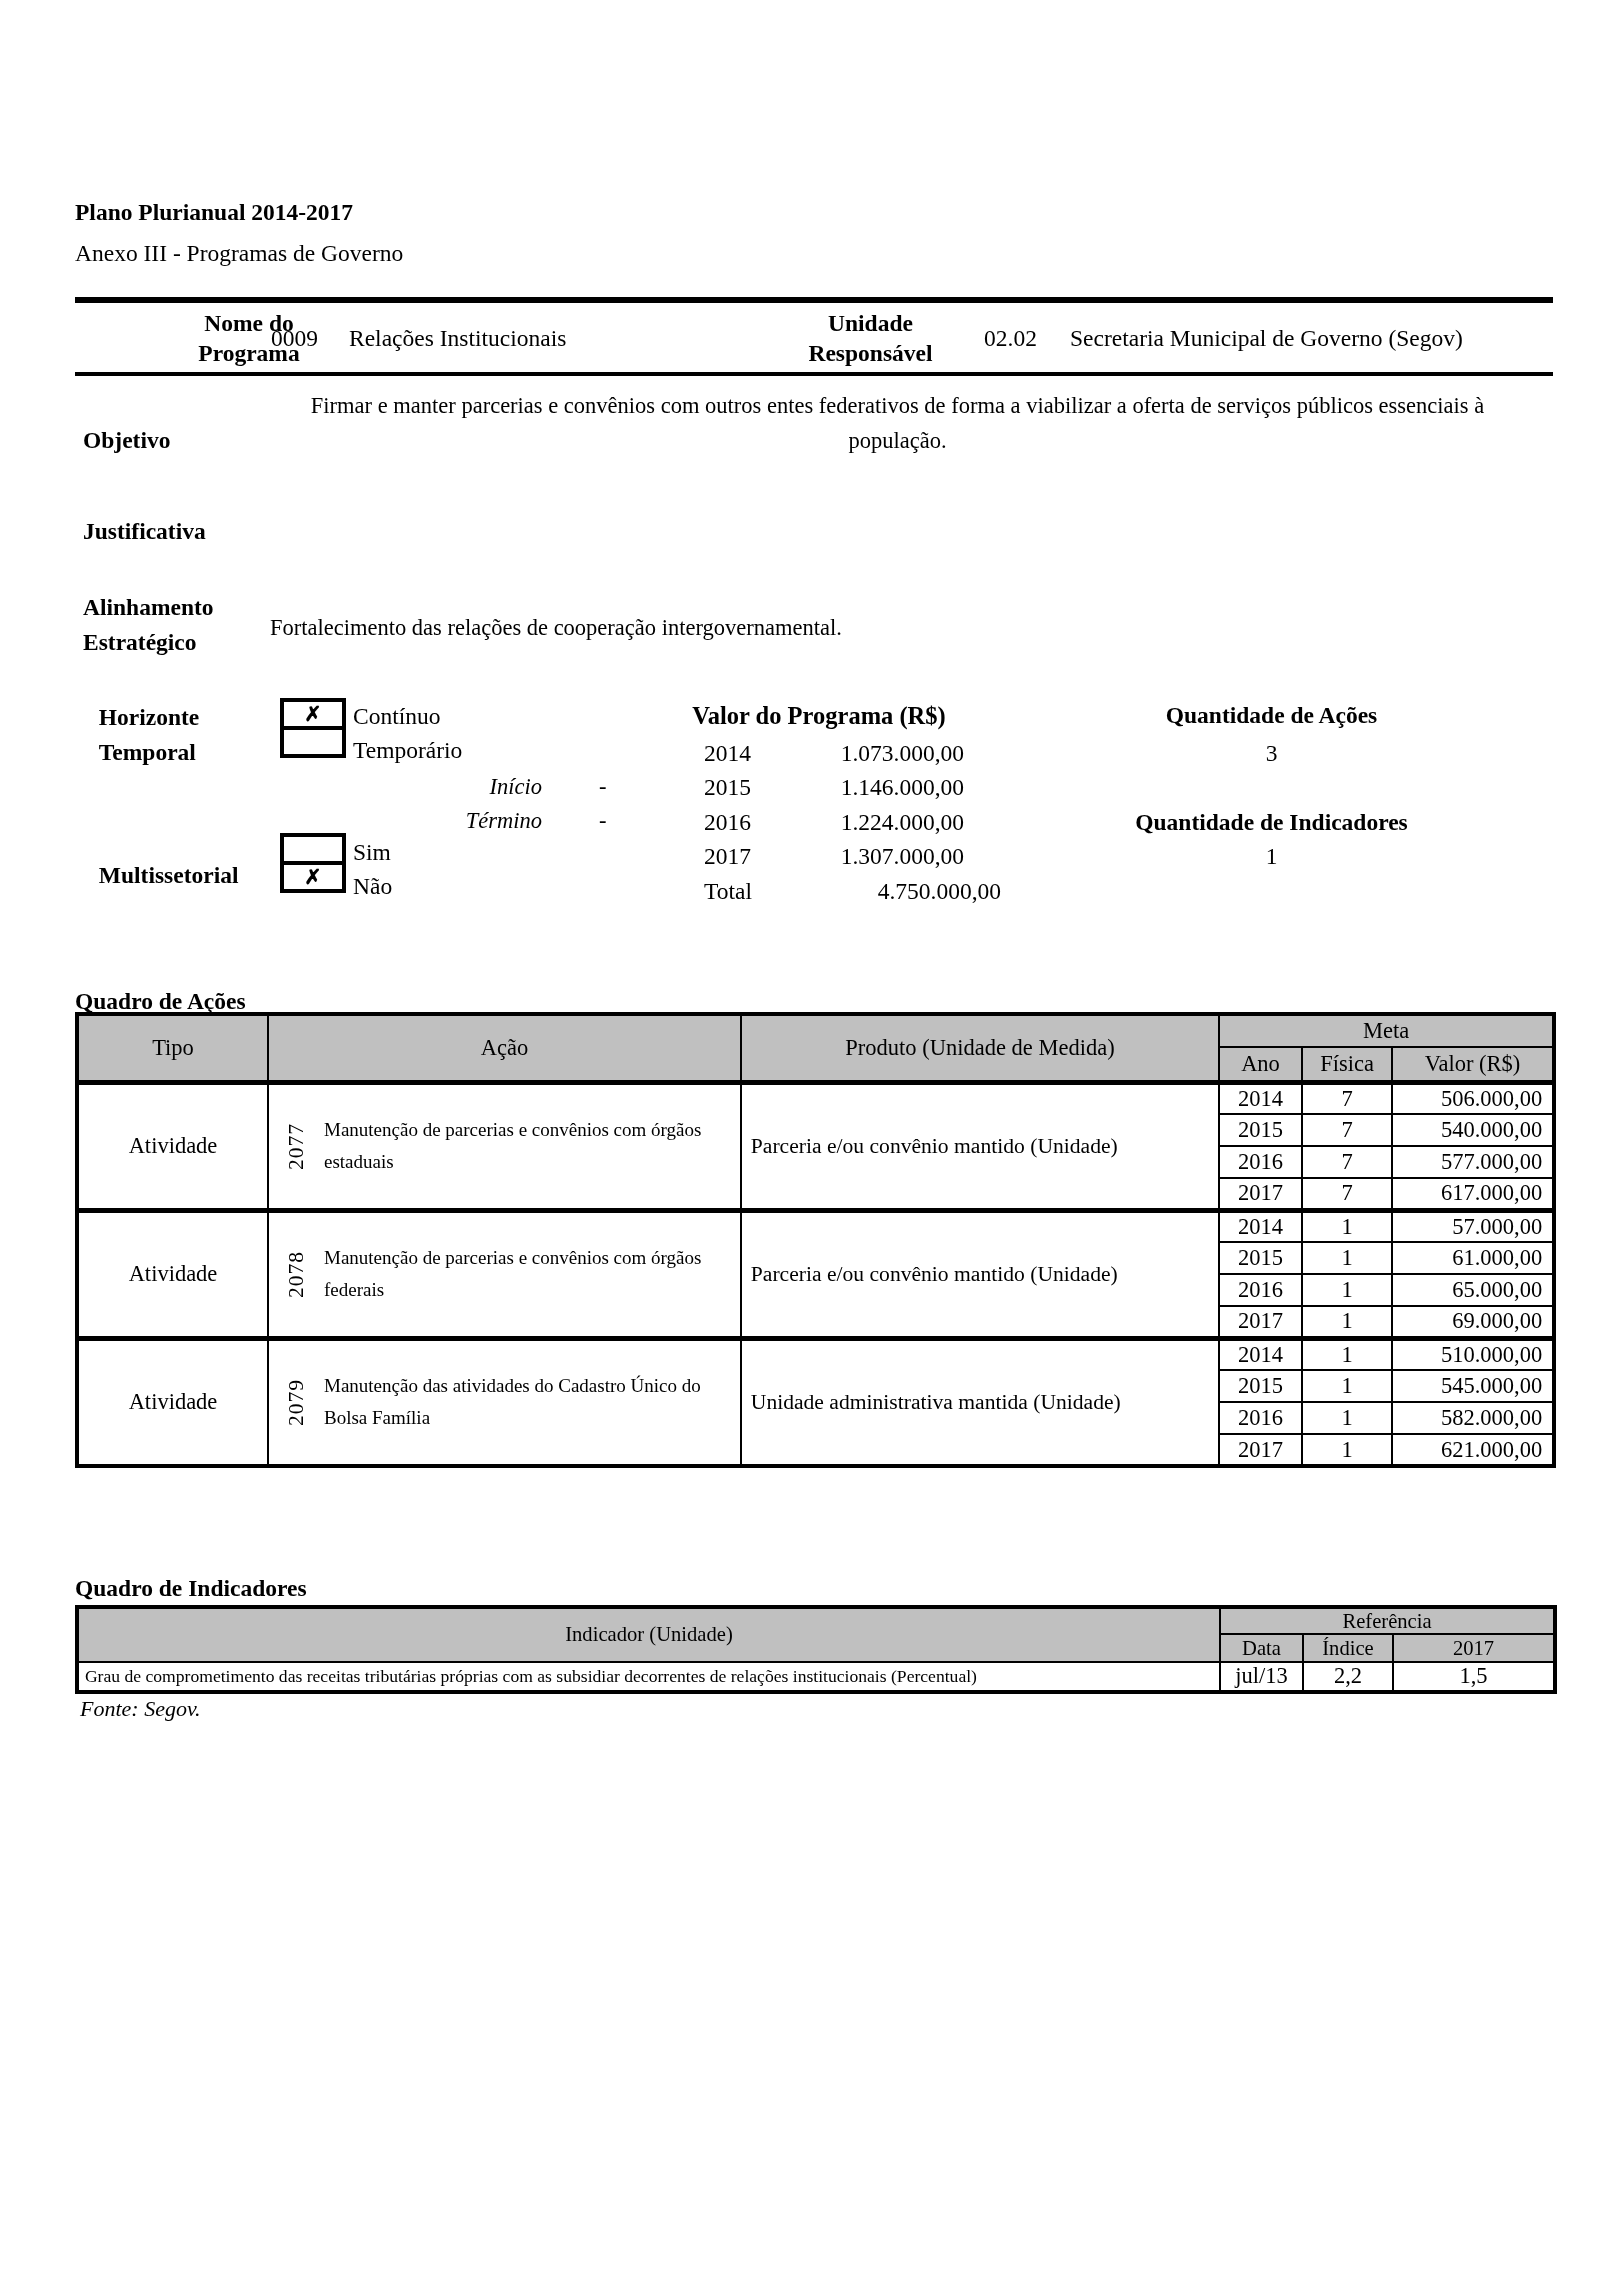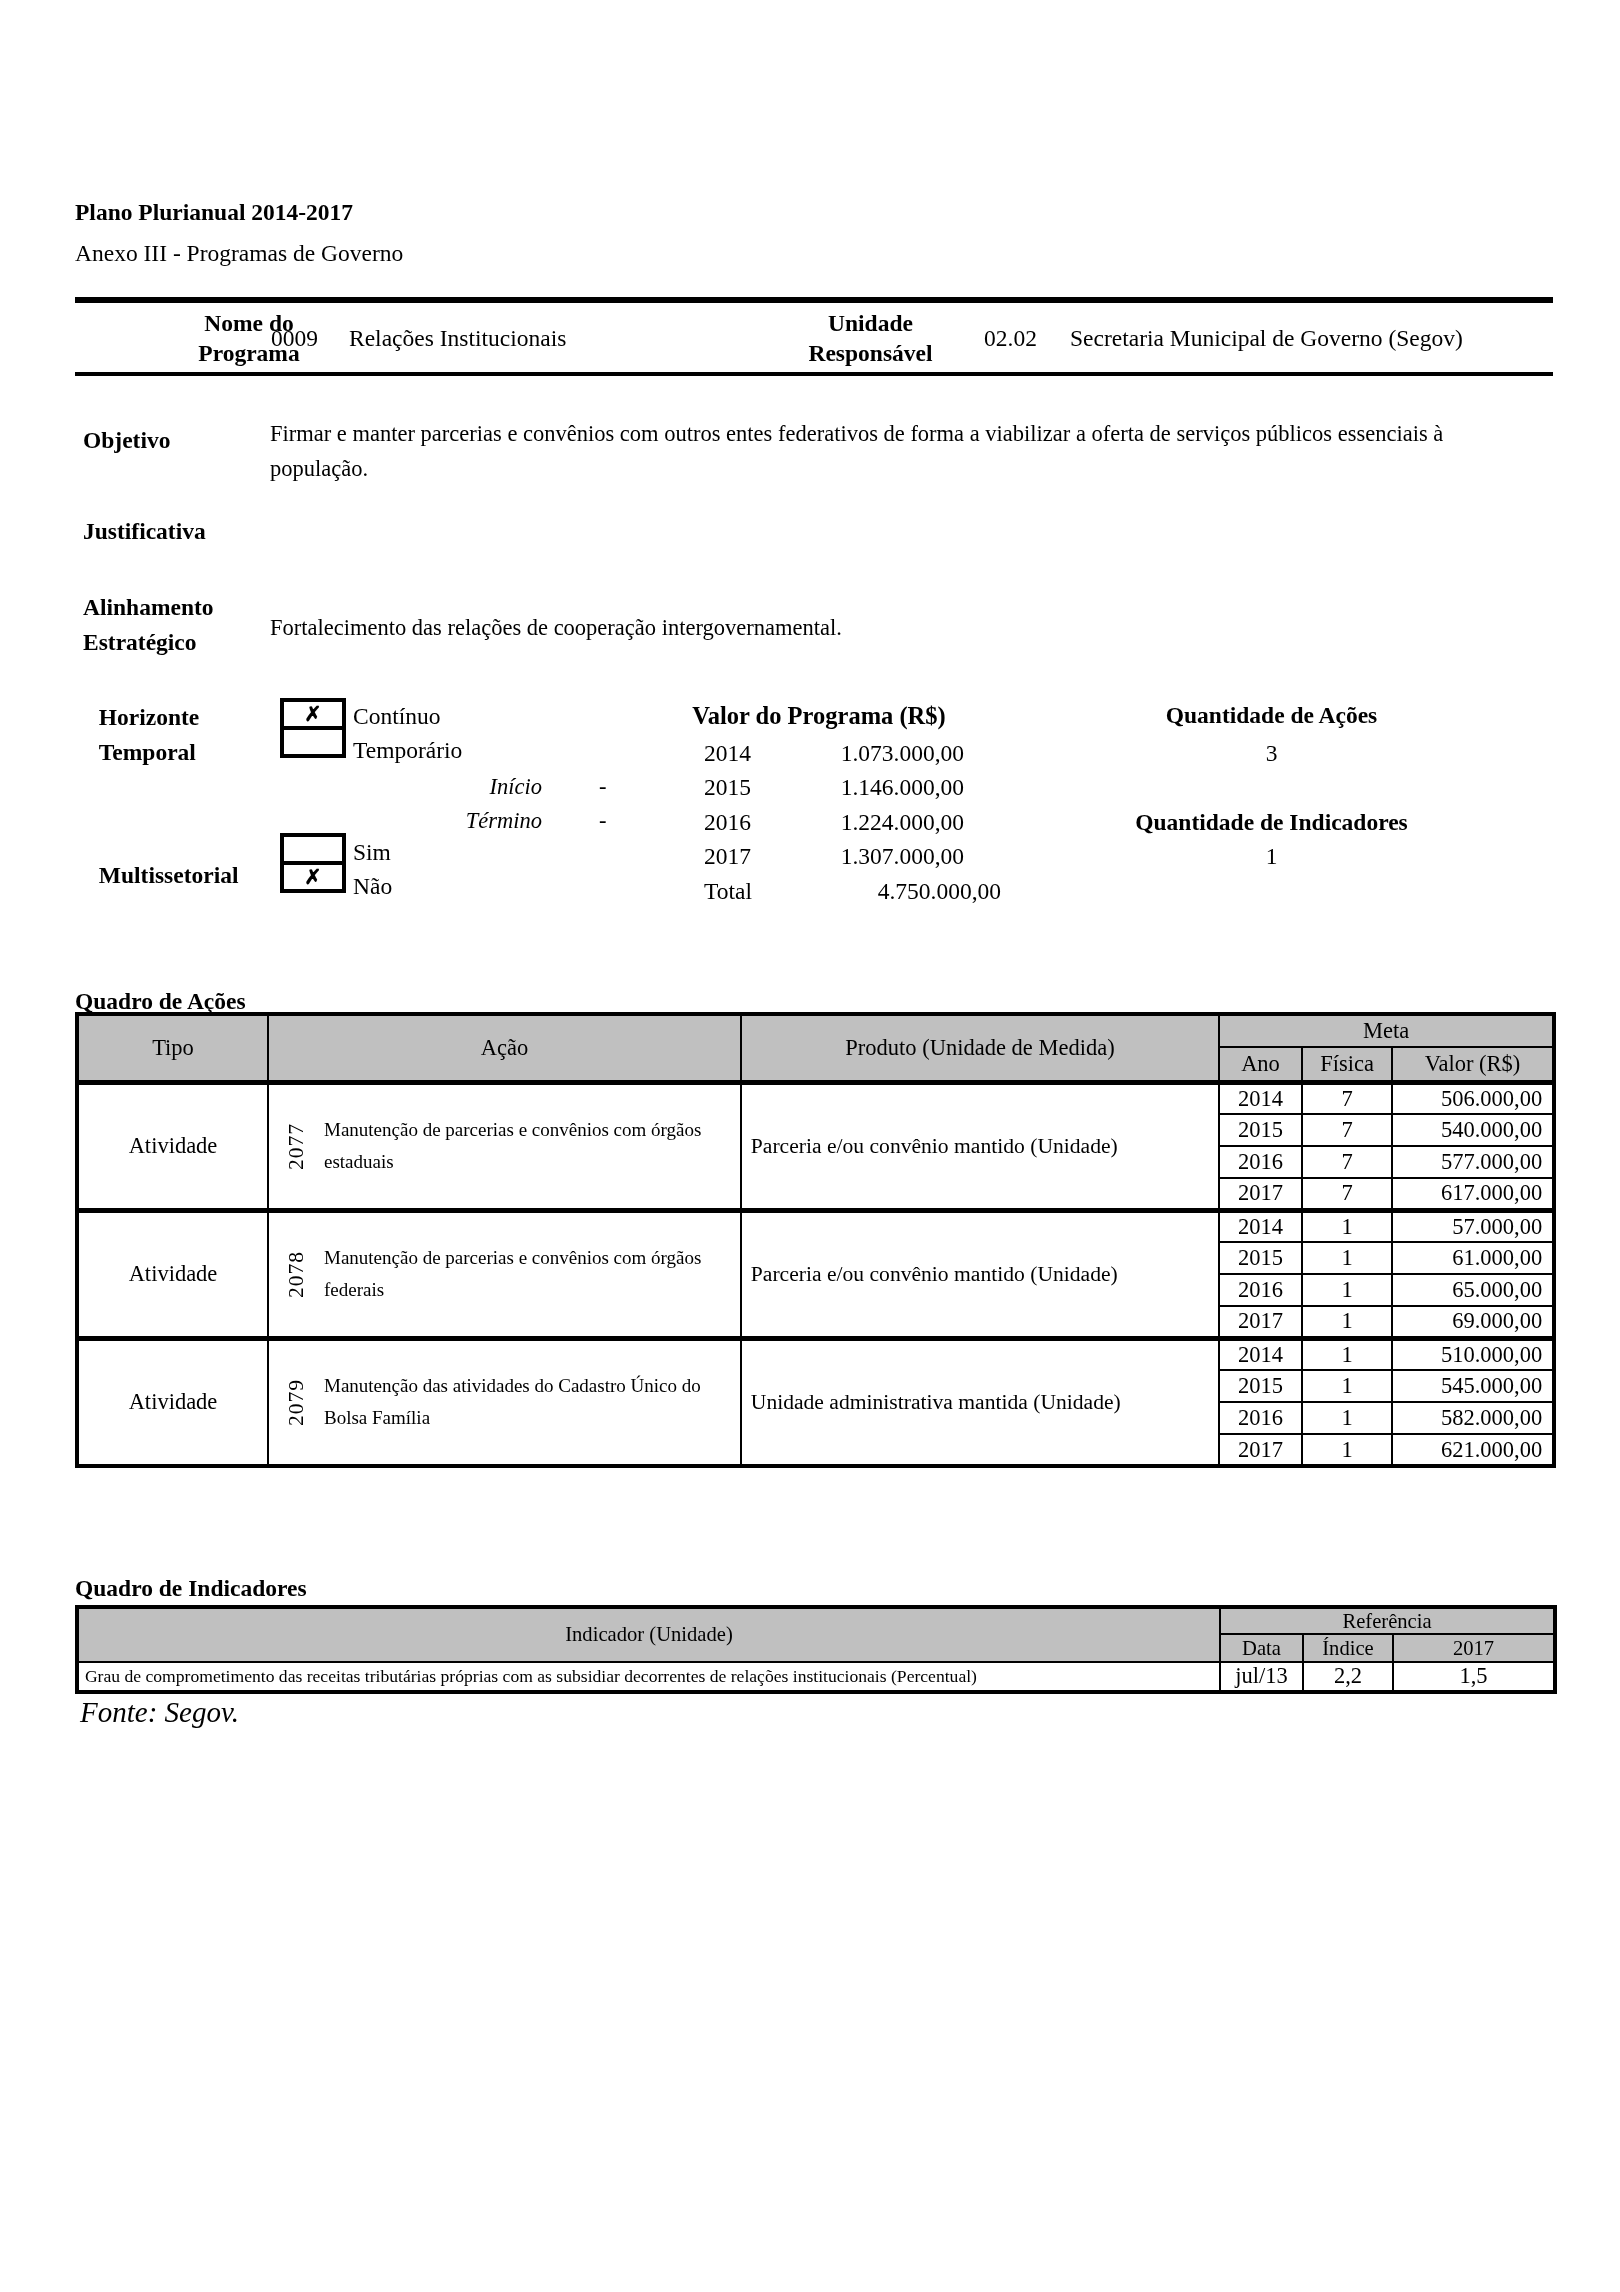--- a/index.html
+++ b/index.html
@@ -62,41 +62,41 @@
   .codigo { transform:rotate(-90deg); white-space:nowrap; font-size:21.6px; letter-spacing:1px; }
   .acao-text { font-size:19px; line-height:32px; width:387px; }
   .produto-text { font-size:21.6px; line-height:32px; width:372px; padding-left:8.8px; }
   td.ano, td.fisica { text-align:center; font-size:22.5px; }
   td.valor { text-align:right; padding-right:9.8px; font-size:22.5px;margin-top:10px; }
 
   .ind-table th { font-size:20.6px; }
   td.ind-text { font-size:17.6px; padding-left:5.9px; text-align:left; }
   td.ind-c { text-align:center; font-size:22.5px; }
 
-  .fonte { left:80px; top:1696px; font-size:29px; font-style:italic; }
+  .fonte { left:80px; top:1696px; font-size:22px; font-style:italic; }
 </style>
 </head>
 <body>
 
 <div class="page">
 
   <div class="abs doc-title">Plano Plurianual 2014-2017</div>
   <div class="abs doc-subtitle">Anexo III - Programas de Governo</div>
 
   <div class="abs program-header">
     <div class="ph ph-label">Nome do Programa</div>
     <div class="ph ph-code">0009</div>
     <div class="ph ph-name">Relações Institucionais</div>
     <div class="ph ph-unit-label">Unidade Responsável</div>
     <div class="ph ph-unit-code">02.02</div>
     <div class="ph ph-unit-name">Secretaria Municipal de Governo (Segov)</div>
   </div>
 
   <div class="abs sec-label" style="top:427px;">Objetivo</div>
-  <div class="abs sec-text" style="top:416px;">Firmar e manter parcerias e convênios com outros entes federativos de forma a viabilizar a oferta de serviços públicos essenciais à população.</div>
+  <div class="abs sec-text" style="top:388px;text-align:center;">Firmar e manter parcerias e convênios com outros entes federativos de forma a viabilizar a oferta de serviços públicos essenciais à população.</div>
 
   <div class="abs sec-label" style="top:518px;">Justificativa</div>
 
   <div class="abs sec-label" style="top:590px; width:176px; line-height:35px;">Alinhamento Estratégico</div>
   <div class="abs sec-text" style="top:610px;">Fortalecimento das relações de cooperação intergovernamental.</div>
 
   <div class="abs temporal">
     <div class="abs2 t-label" style="left:7.8px; top:2px; width:147px;">Horizonte Temporal</div>
     <div class="abs2 t-label" style="left:7.8px; top:160px;">Multissetorial</div>
 

